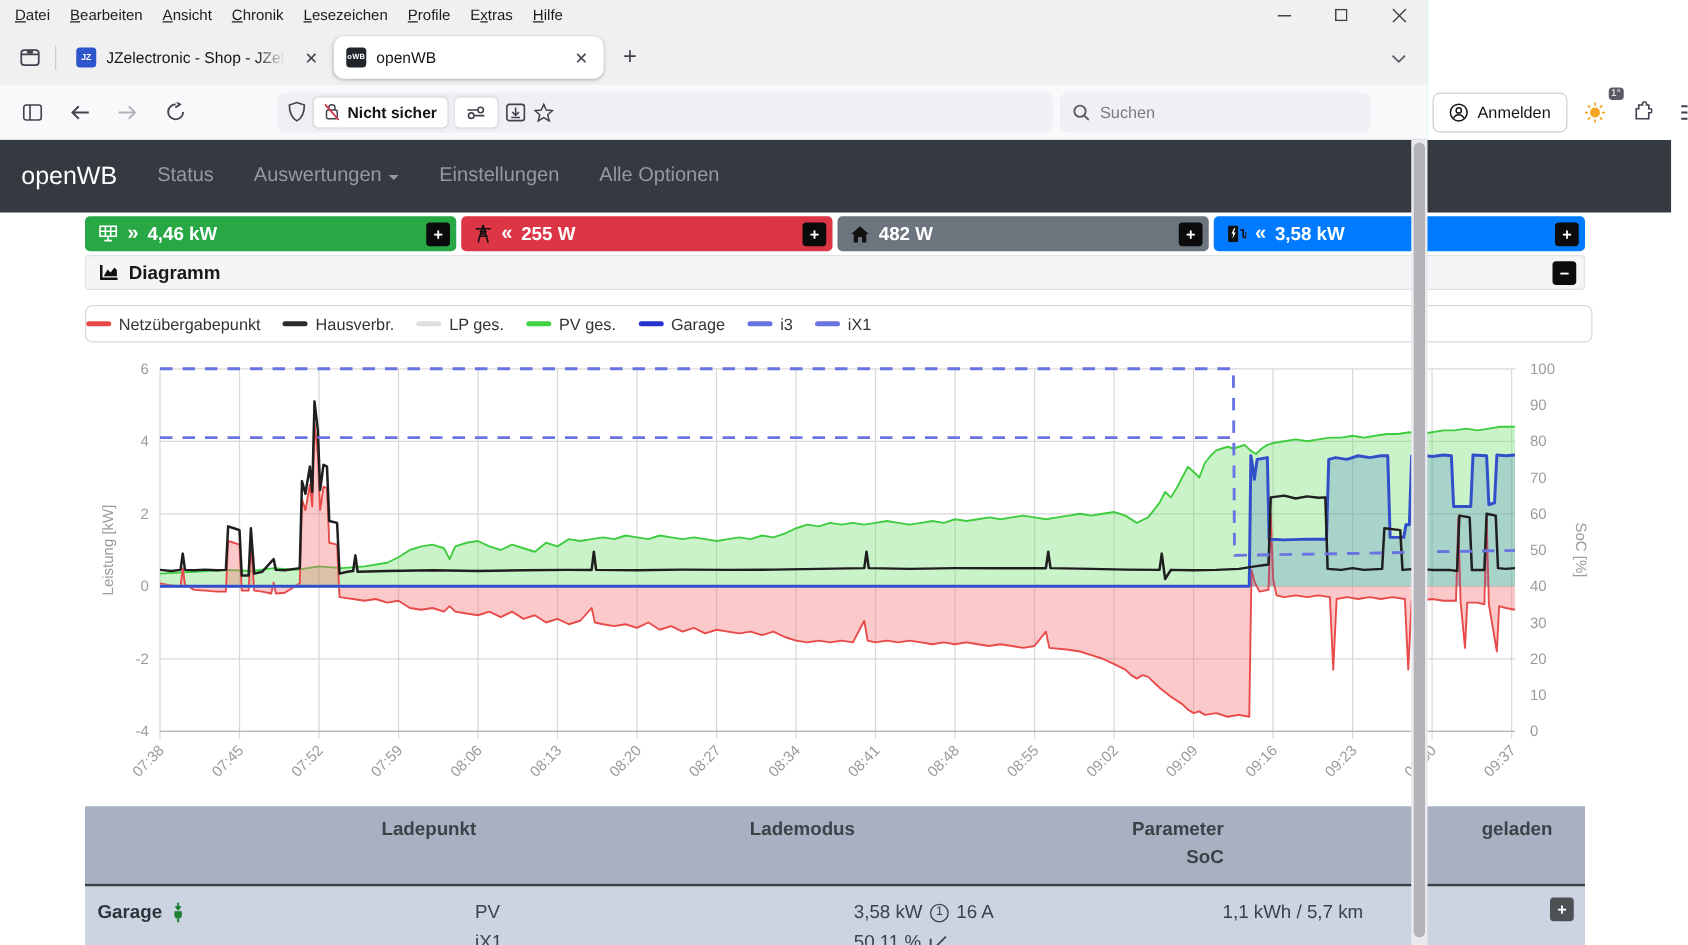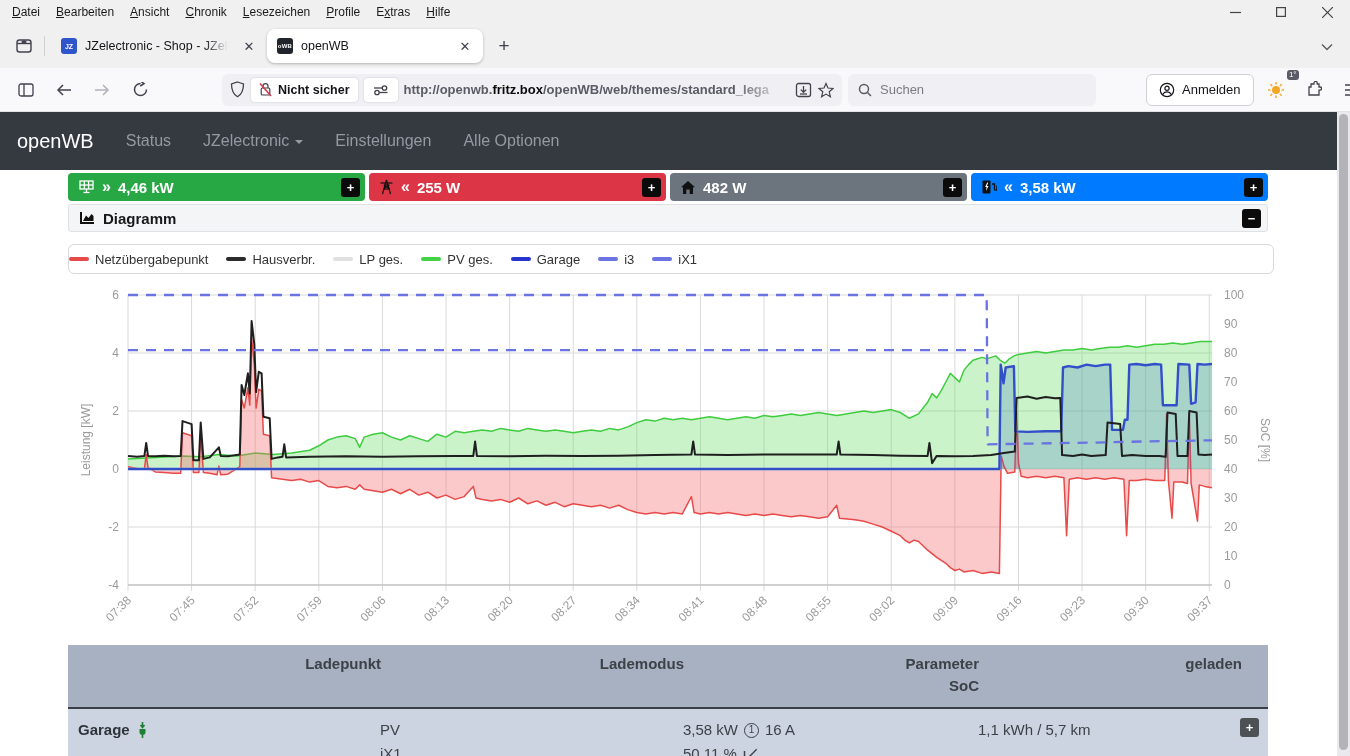--- a/index.html
+++ b/index.html
@@ -1,18 +1,18 @@
 <!DOCTYPE html>
 <html><head>
 <meta charset="utf-8">
 <style>
   * { margin:0; padding:0; box-sizing:border-box; }
   html,body { width:1350px; height:756px; overflow:hidden; background:#fff;
     font-family:"Liberation Sans", sans-serif; }
-  #app { position:relative; width:1350px; height:756px; background:#5eead4; }
+  #app { position:relative; width:1142px; height:756px; background:#5eead4; }
 
   
   #titlebar { height:24px; background:#f0f0f0; display:flex; align-items:center; }
   #menubar { display:flex; align-items:center; padding-left:4px; }
   .menu-item { font-size:12px; color:#1b1b1b; padding:3px 8px; cursor:default; }
   .menu-item .ul { text-decoration:underline; }
   #win-controls { margin-left:auto; display:flex; align-items:center; height:24px; }
   .win-btn { width:46px; height:24px; display:flex; align-items:center; justify-content:center; }
   .win-btn svg { stroke:#444; }
 
@@ -184,21 +184,20 @@
         <span>Nicht sicher</span>
       </span>
       <span class="chip2">
         <svg width="16" height="12" viewBox="0 0 16 12" fill="none" stroke="#42414d" stroke-width="1.3">
             <line x1="1" y1="4" x2="9" y2="4"></line>
             <circle cx="11.5" cy="4" r="2.2"></circle>
             <line x1="14.5" y1="8.5" x2="6.5" y2="8.5"></line>
             <circle cx="4" cy="8.5" r="2.2"></circle>
           </svg>
       </span>
-      <span id="url-text"><span>http://openwb.</span><span class="domain">fritz.box</span><span>/openWB/web/themes/standard_lega</span></span>
       <svg width="17" height="16" viewBox="0 0 17 16" fill="none" stroke="#42414d" stroke-width="1.3">
           <rect x="1.5" y="1.5" width="14" height="13" rx="2"></rect>
           <line x1="8.5" y1="4" x2="8.5" y2="10"></line>
           <polyline points="5.8,7.6 8.5,10.3 11.2,7.6"></polyline>
           <line x1="5" y1="12" x2="12" y2="12"></line>
         </svg>
       <svg width="16" height="16" viewBox="0 0 16 16" fill="none" stroke="#42414d" stroke-width="1.2">
           <path d="M8 1.5 L10 6 L15 6.5 L11.2 9.8 L12.4 14.7 L8 12.1 L3.6 14.7 L4.8 9.8 L1 6.5 L6 6 Z"></path>
         </svg>
     </div>
@@ -248,21 +247,21 @@
   </div>
 
   <div id="page">
 
     <div id="site-navbar">
       <span id="brand">openWB</span>
       <a class="nav-link">
           <span>Status</span>
         </a>
       <a class="nav-link">
-          <span>JZelectronic</span>
+          <span>Auswertungen</span>
           <span class="caret"></span>
         </a>
       <a class="nav-link">
           <span>Einstellungen</span>
         </a>
       <a class="nav-link">
           <span>Alle Optionen</span>
         </a>
     </div>
 

